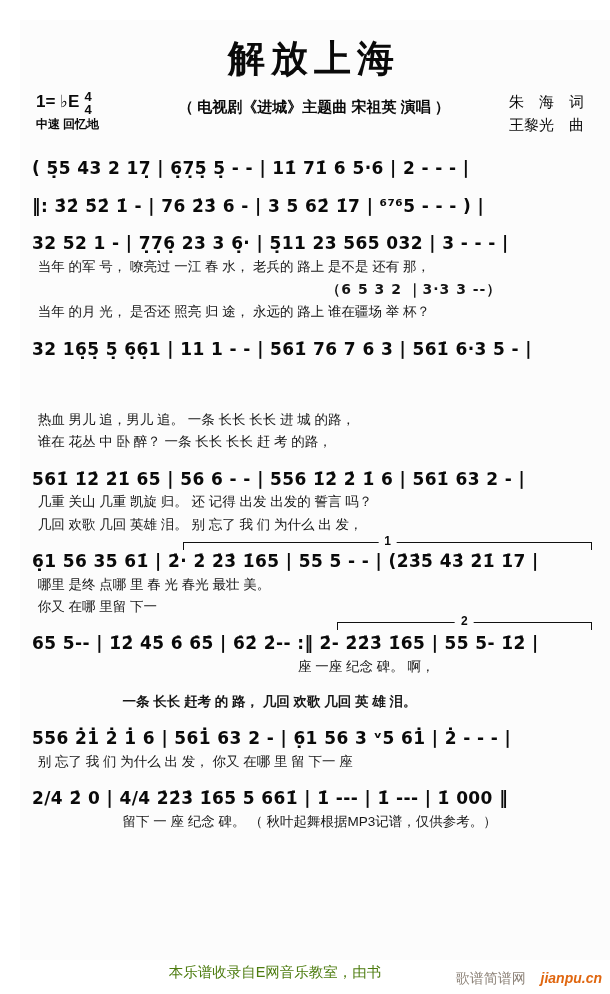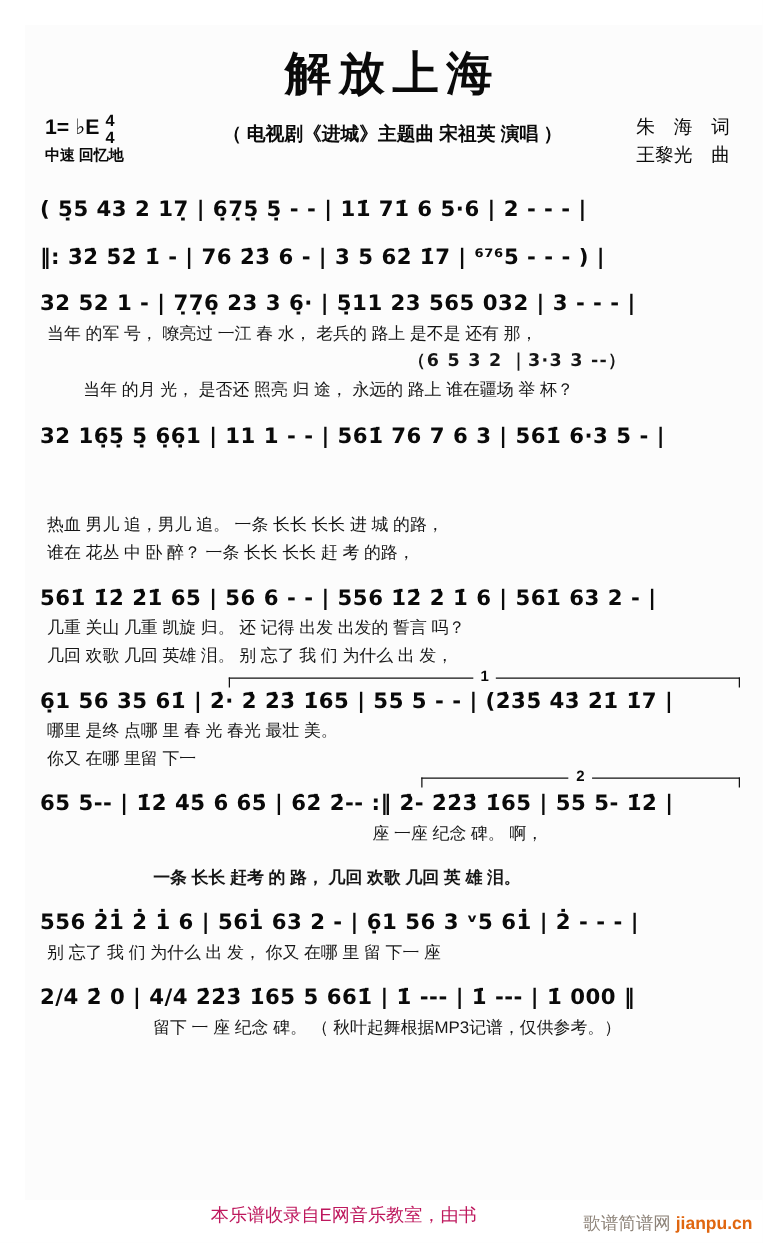--- a/index.html
+++ b/index.html
@@ -35,24 +35,24 @@
   .lyric{font-size:13.5px;line-height:1.65;white-space:nowrap;color:#161616;}
   .notes-small{font-weight:bold;font-size:14px;letter-spacing:1px;
                font-family:"DejaVu Sans","Liberation Sans",sans-serif;}
   .volta{position:absolute;right:6px;height:7px;
          border-top:1.6px solid #111;border-left:1.6px solid #111;border-right:1.6px solid #111;}
   .volta-top{top:-7px;}
   .volta-bottom{bottom:-12px;}
   .volta-label{position:absolute;left:50%;top:-9px;transform:translateX(-50%);
                background:#fcfcfc;padding:0 6px;font-size:12px;font-weight:bold;}
   .footer-note{position:absolute;left:0;right:60px;bottom:12px;text-align:center;
-               font-size:14.5px;color:#be185d;}
+               font-size:14.5px;color:#4d7c0f;}
   .watermark{position:absolute;right:8px;bottom:6px;font-size:14px;white-space:nowrap;}
   .watermark .site{color:#8d8379;}
-  .watermark .domain{font-weight:bold;margin-left:0;}
+  .watermark .domain{font-weight:bold;font-style:italic;margin-left:11px;}
 </style>
 </head>
 <body>
 
 <div class="sheet">
   <div class="title">解放上海</div>
 
   <div class="header">
     <div class="key-block">
       <span>1= ♭E</span><span class="ts">
@@ -72,21 +72,21 @@
       <div class="system">
         <div class="notes">( 5̣5  43  2  17̣ | 6̣7̣5̣ 5̣ - - | 11̇ 71̇ 6 5·6 | 2  - - - |</div>
       </div>
       <div class="system">
         <div class="notes">‖: 3̇2̇  5̇2̇  1̇ - | 76  2̇3̇  6 - | 3 5 62̇ 1̇7 | ⁶⁷⁶5 - - - ) |</div>
       </div>
       <div class="system">
         <div class="notes">32 52 1 - | 7̣7̣6̣ 23 3 6̣· | 5̣11 23 565 032 | 3 - - - |</div>
         <div class="lyric" style="padding-left: 1%;">当年 的军 号，  嘹亮过 一江 春 水，  老兵的 路上 是不是  还有  那，</div>
         <div class="lyric notes-small" style="padding-left: 52%;">（6 5 3 2 ｜3·3 3 --）</div>
-        <div class="lyric" style="padding-left: 1%; margin-left: 29px;">当年 的月 光，  是否还 照亮 归 途，  永远的 路上 谁在疆场  举 杯？</div>
+        <div class="lyric" style="padding-left: 1%;">当年 的月 光，  是否还 照亮 归 途，  永远的 路上 谁在疆场  举 杯？</div>
       </div>
       <div class="system">
         <div class="notes">32 16̣5̣ 5̣ 6̣6̣1 | 11 1 - - | 561̇ 76 7 6 3 | 561̇ 6·3 5 - |</div>
         <div class="lyric" style="padding-left: 1%; margin-top: 48px;">热血 男儿  追，男儿   追。   一条  长长 长长   进   城 的路，</div>
         <div class="lyric" style="padding-left: 1%;">谁在 花丛  中 卧   醉？   一条  长长 长长   赶   考 的路，</div>
       </div>
       <div class="system">
         <div class="notes">561̇ 1̇2̇ 2̇1̇ 65 | 56 6 - - | 556 1̇2̇ 2̇ 1̇ 6 | 561̇ 63 2 - |</div>
         <div class="lyric" style="padding-left: 1%;">几重  关山 几重 凯旋   归。   还  记得 出发   出发的 誓言 吗？</div>
         <div class="lyric" style="padding-left: 1%;">几回  欢歌 几回 英雄   泪。   别  忘了 我 们   为什么 出  发，</div>

